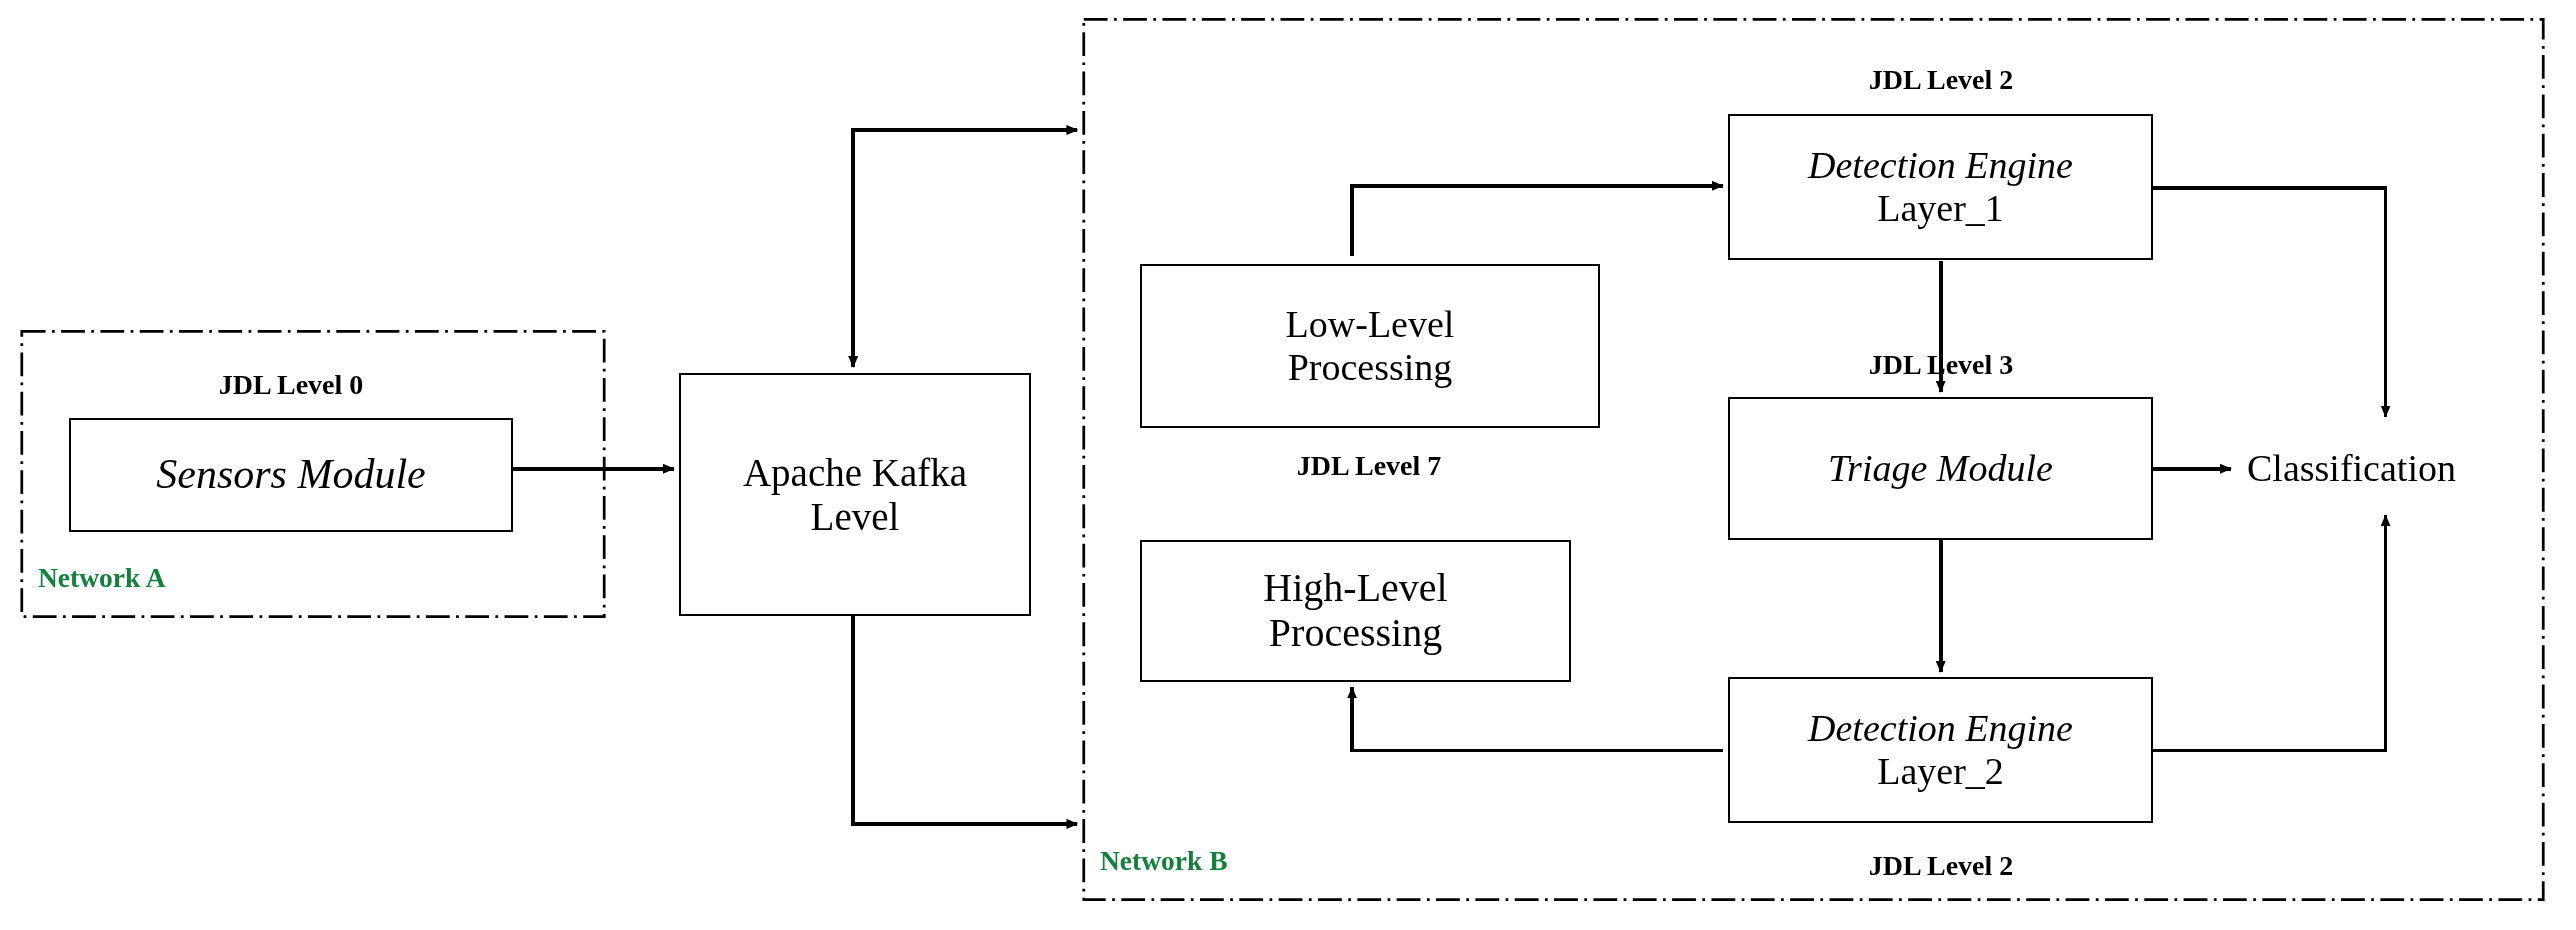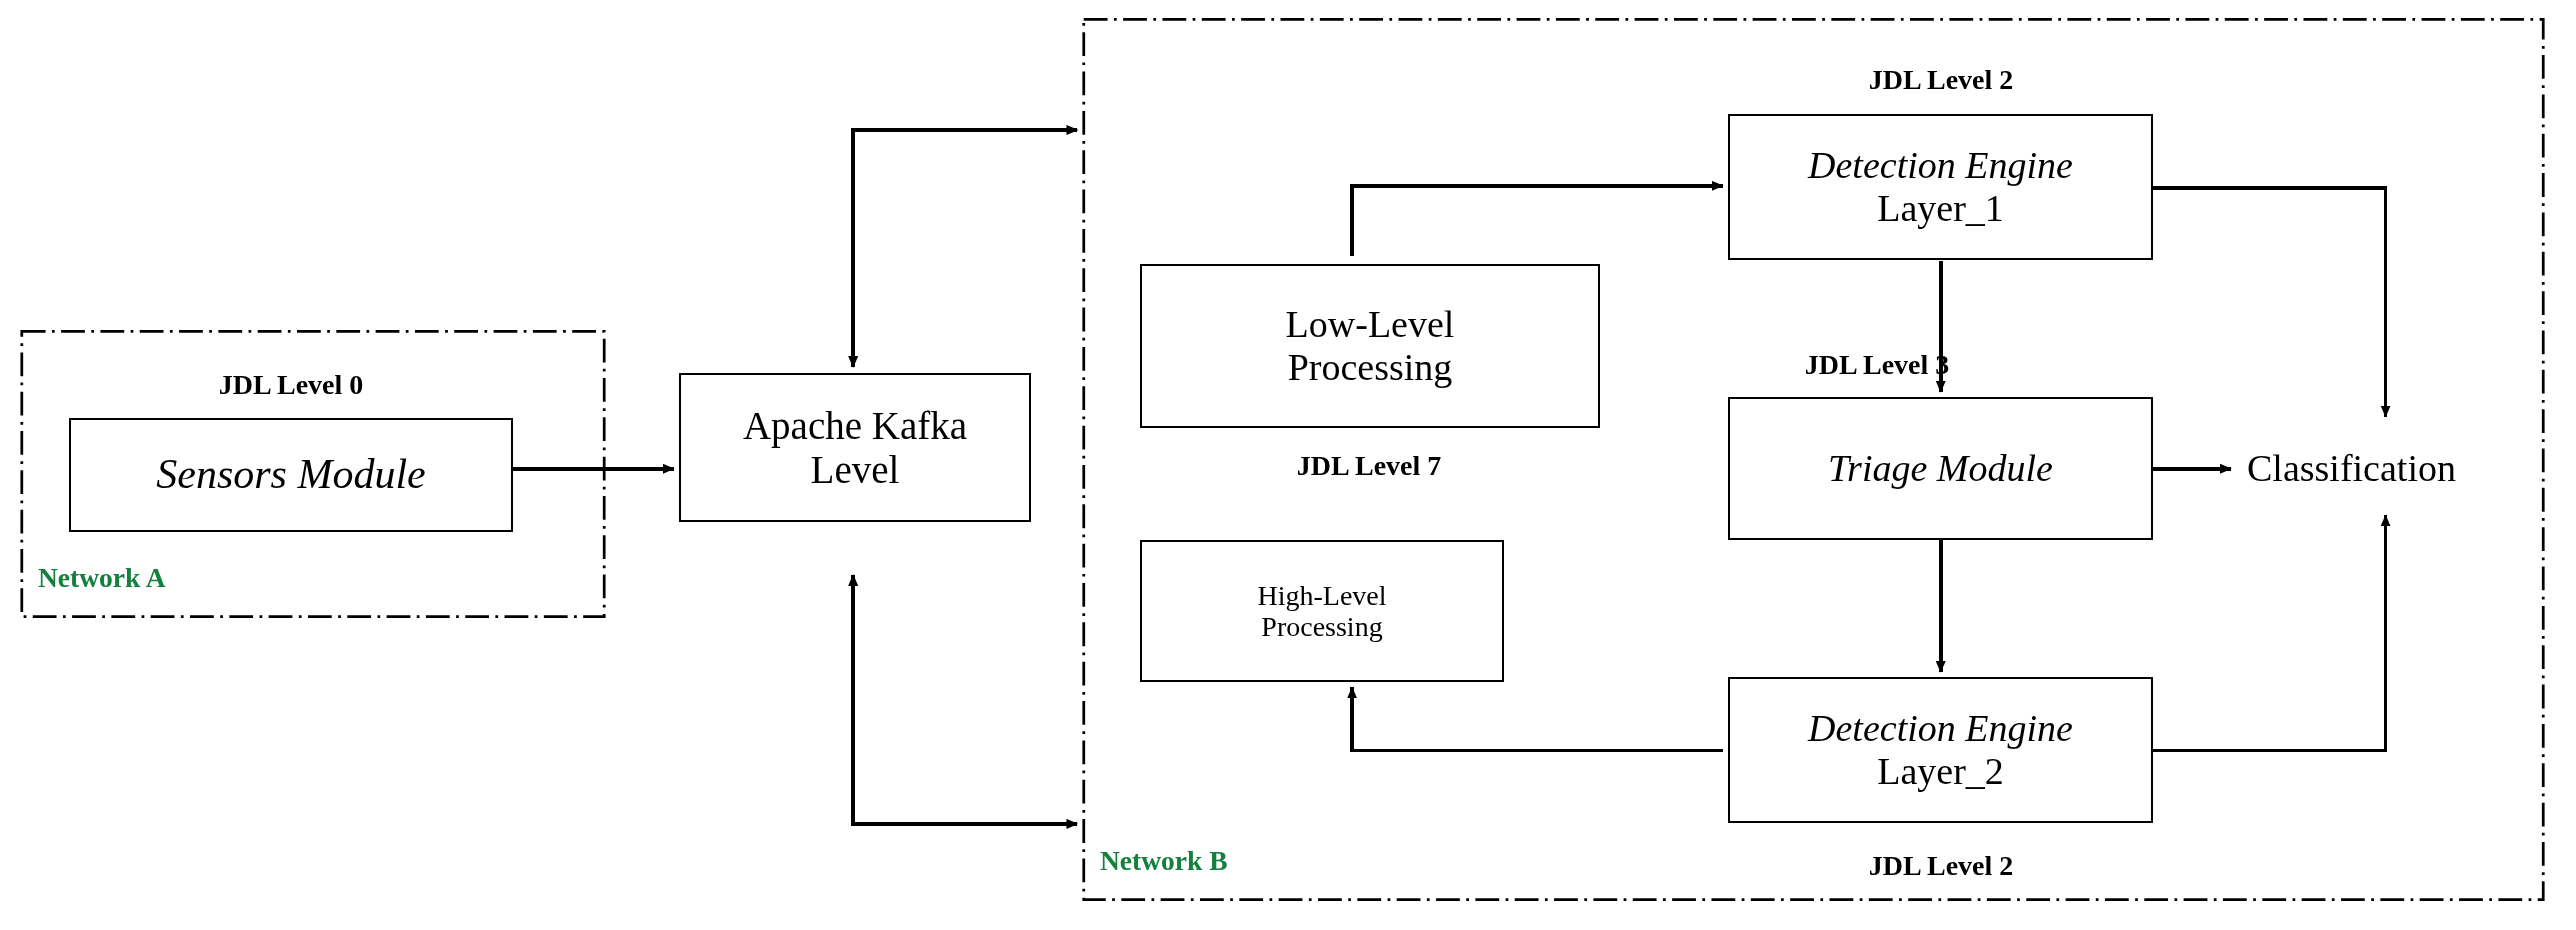--- a/index.html
+++ b/index.html
@@ -121,40 +121,40 @@
   <div class="zone" style="left:1082px; top:18.3px; width:1463px; height:883px;">
     <svg width="1463" height="883" viewBox="0 0 1598 965" style="display:block;">
       <rect x="1.5" y="1.5" width="1595" height="962" fill="none" stroke="#000" stroke-width="3" stroke-dasharray="26 7 3 7"></rect>
     </svg>
   </div>
   <div class="zone-label" style="left:1100px; top:847px;">Network B</div>
 
   <div class="caption" style="left:291px; top:371px; transform:translateX(-50%);">JDL Level 0</div>
   <div class="caption" style="left:1369px; top:452px; transform:translateX(-50%);">JDL Level 7</div>
   <div class="caption" style="left:1941px; top:66px; transform:translateX(-50%);">JDL Level 2</div>
-  <div class="caption" style="left:1877px; top:351px; transform:translateX(-50%);">JDL Level 3</div>
+  <div class="caption" style="left:1941px; top:351px; transform:translateX(-50%);">JDL Level 3</div>
   <div class="caption" style="left:1941px; top:852px; transform:translateX(-50%);">JDL Level 2</div>
 
   <div class="plain-label" style="left:2247px; top:449px;">Classification</div>
 
   <div class="node" style="left:69px; top:418px; width:444px; height:114px; font-size:42px;">
     <span class="ln ital">Sensors Module</span>
   </div>
 
-  <div class="node" style="left:679px; top:373px; width:352px; height:149px; font-size:39px;text-align:right;">
+  <div class="node" style="left:679px; top:373px; width:352px; height:243px; font-size:39px;text-align:right;">
     <span class="ln reg">Apache Kafka</span>
     <span class="ln reg">Level</span>
   </div>
 
   <div class="node" style="left:1140px; top:264px; width:460px; height:164px; font-size:38px;">
     <span class="ln reg">Low-Level</span>
     <span class="ln reg">Processing</span>
   </div>
 
-  <div class="node" style="left:1140px; top:540px; width:364px; height:142px; font-size:28px;">
+  <div class="node" style="left:1140px; top:540px; width:431px; height:142px; font-size:40px;">
     <span class="ln reg">High-Level</span>
     <span class="ln reg">Processing</span>
   </div>
 
   <div class="node" style="left:1728px; top:114px; width:425px; height:146px; font-size:38px;">
     <span class="ln ital">Detection Engine</span>
     <span class="ln reg">Layer_1</span>
   </div>
 
   <div class="node" style="left:1728px; top:397px; width:425px; height:143px; font-size:38px;">

